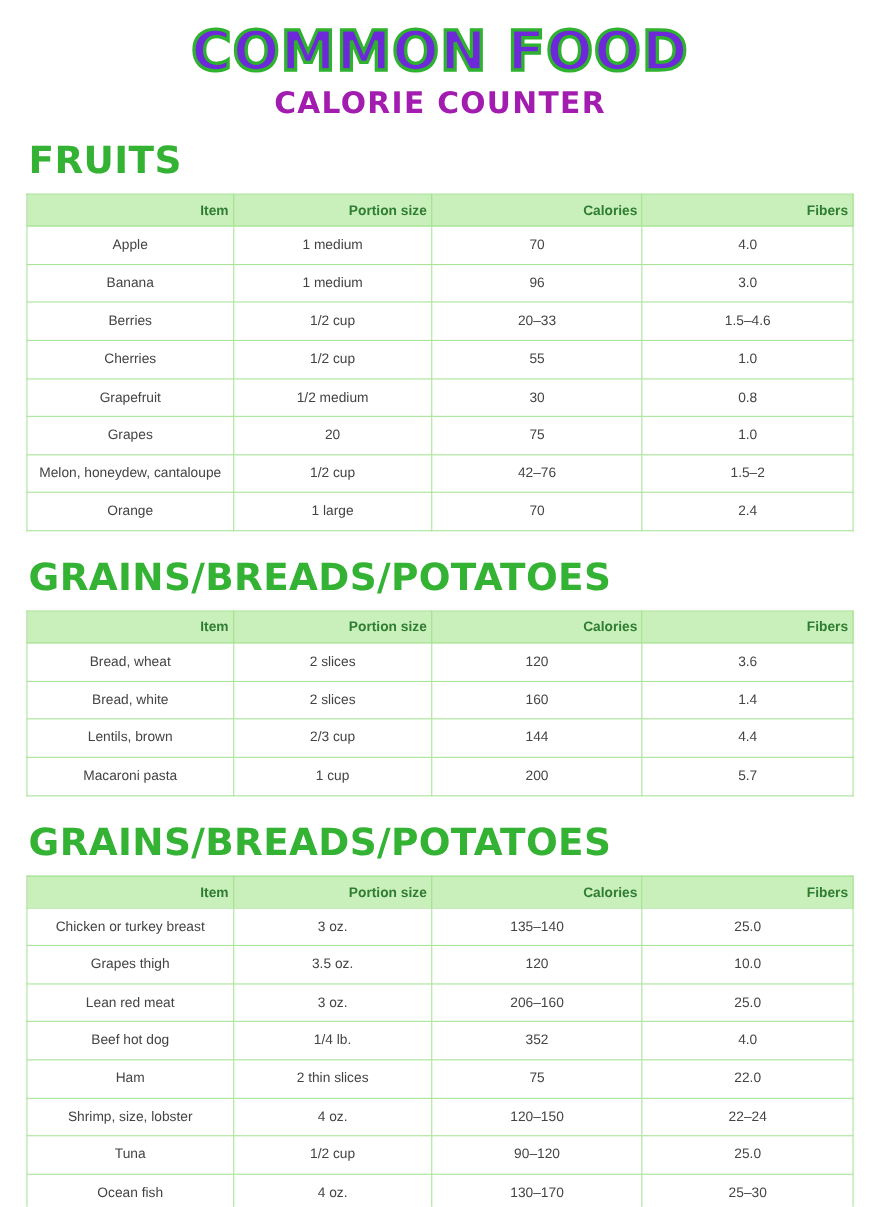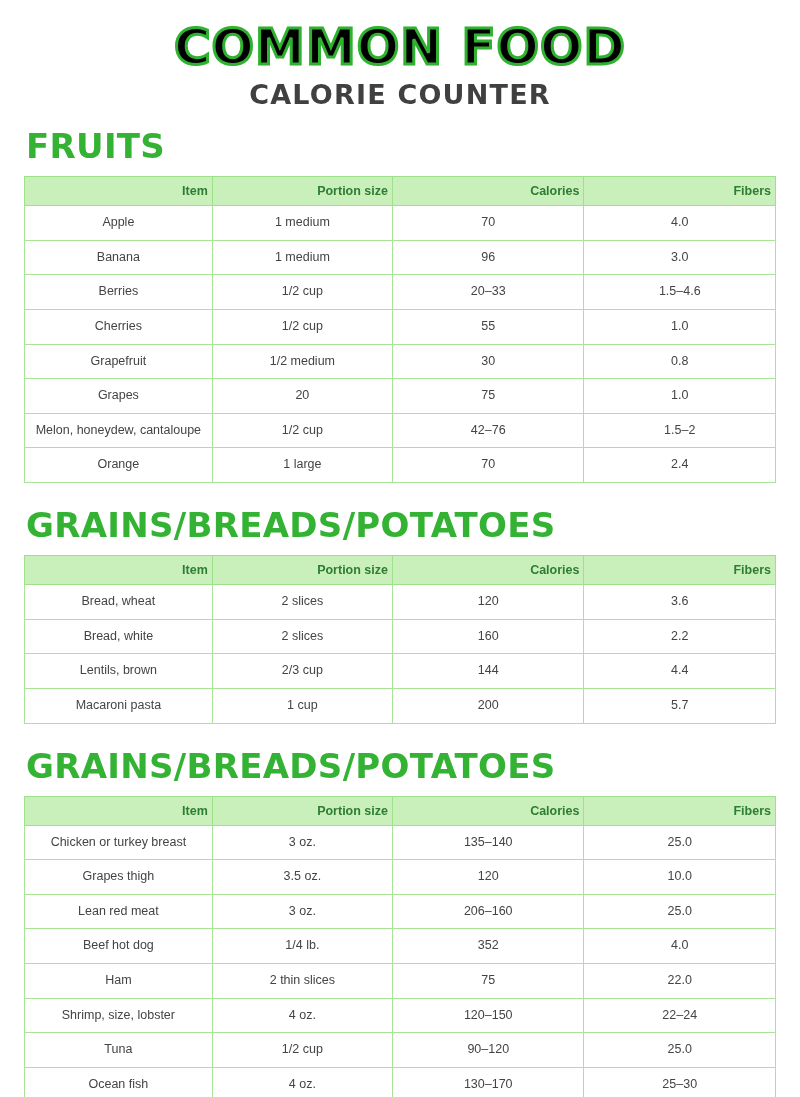--- a/index.html
+++ b/index.html
@@ -26,31 +26,31 @@
   .title-block {
     text-align: center;
     margin-bottom: 16px;
   }
   .main-title {
     font-family: "DejaVu Sans", sans-serif;
     font-weight: 800;
     font-size: 50px;
     line-height: 1.02;
     letter-spacing: 1px;
-    color: #000000;
+    color: #6d28d9;
     -webkit-text-stroke: 3px #2fb22f;
     text-transform: uppercase;
     margin: 0 0 6px 0;
   }
   .sub-title {
     font-family: "DejaVu Sans", sans-serif;
     font-weight: 700;
     font-size: 27px;
     letter-spacing: 1.2px;
-    color: #404040;
+    color: #a21caf;
     text-transform: uppercase;
     margin: 0;
   }
 
   
   .section {
     margin-bottom: 22px;
   }
   .section-title {
     font-family: "DejaVu Sans", sans-serif;
@@ -192,21 +192,21 @@
         <tr>
           <td>Bread, wheat</td>
           <td>2 slices</td>
           <td>120</td>
           <td>3.6</td>
         </tr>
         <tr>
           <td>Bread, white</td>
           <td>2 slices</td>
           <td>160</td>
-          <td>2.2</td>
+          <td>1.4</td>
         </tr>
         <tr>
           <td>Lentils, brown</td>
           <td>2/3 cup</td>
           <td>144</td>
           <td>4.4</td>
         </tr>
         <tr>
           <td>Macaroni pasta</td>
           <td>1 cup</td>

